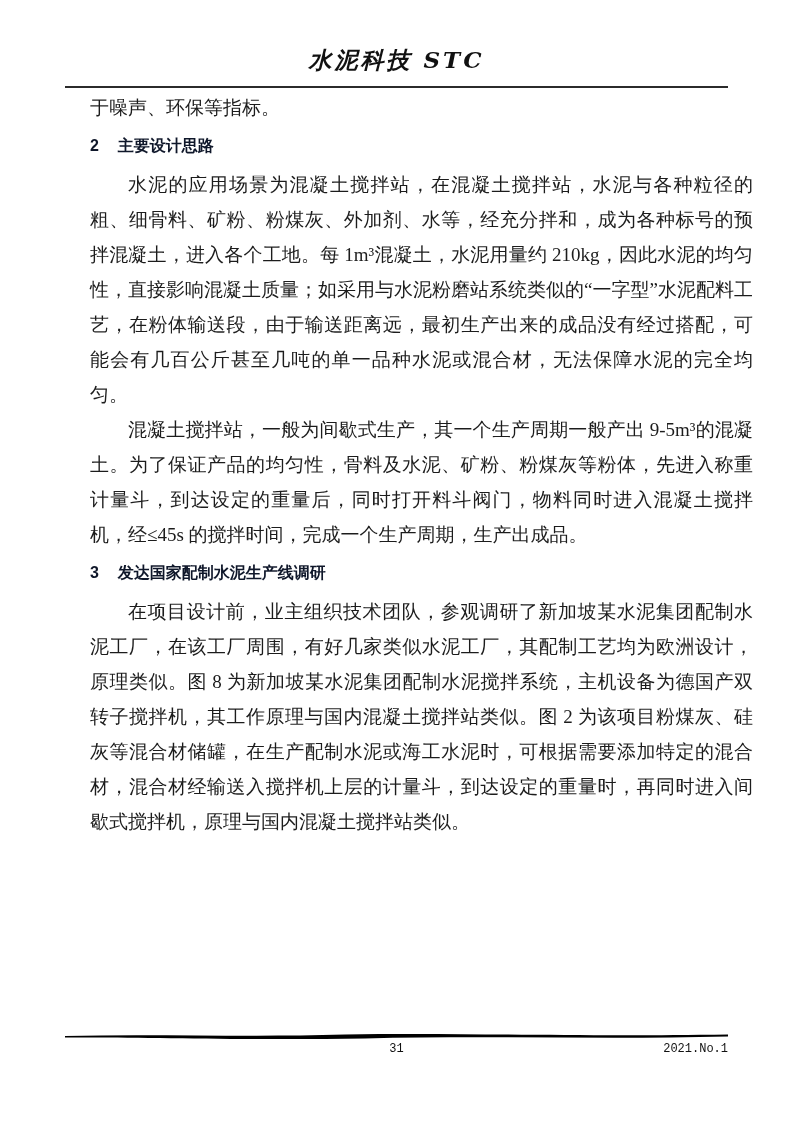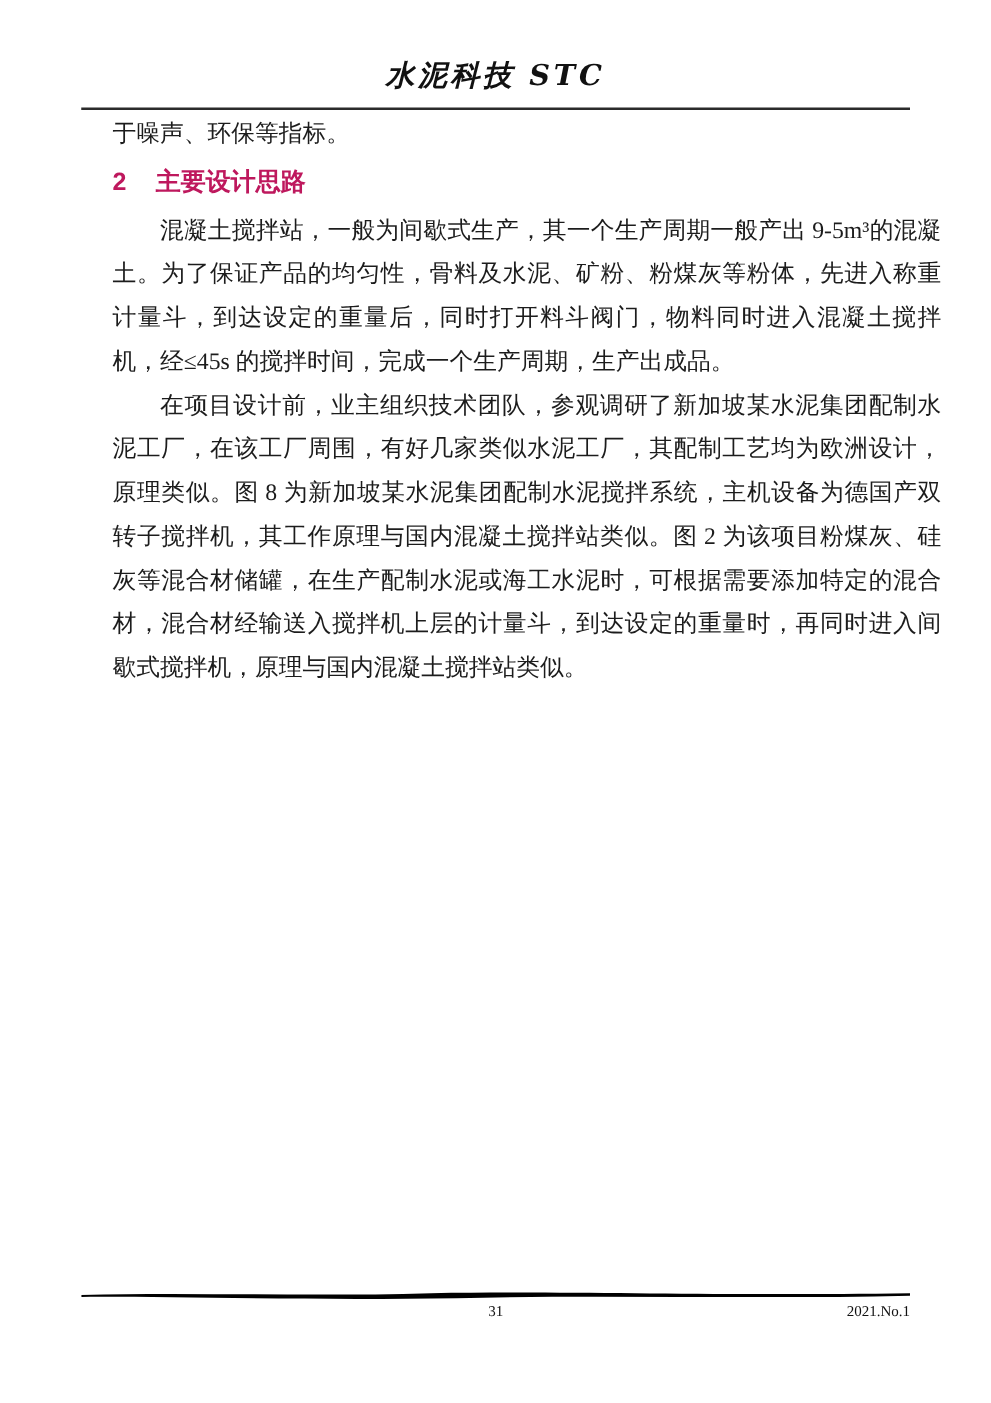--- a/index.html
+++ b/index.html
@@ -52,43 +52,43 @@
     text-indent: 2em;
     color: #1c1c1c;
   }
   .no-indent {
     text-indent: 0;
   }
   .section-heading {
     margin: 2px 0 2px 0;
     font-family: "Liberation Sans", sans-serif;
     font-weight: bold;
-    font-size: 20px;
+    font-size: 16px;
     line-height: 38px;
-    color: #be185d;
+    color: #0f172a;
   }
   .section-heading .heading-title {
     margin-left: 0.9em;
   }
   .footer {
     position: absolute;
     left: 65px;
     bottom: 62px;
     width: 663px;
   }
   .footer-bar {
     display: block;
     width: 100%;
     height: 8px;
   }
   .footer-row {
     position: relative;
     margin-top: 2px;
     height: 18px;
-    font-family: Liberation Serif, serif;
+    font-family: Liberation Mono, monospace;
     font-size: 12px;
     color: #111111;
   }
   .footer-page {
     position: absolute;
     left: 0;
     right: 0;
     text-align: center;
   }
   .footer-issue {
@@ -110,24 +110,29 @@
 
   <div class="content">
 
     <p class="body-text no-indent">于噪声、环保等指标。</p>
 
     <h2 class="section-heading">
       <span>2</span>
       <span class="heading-title">主要设计思路</span>
     </h2>
 
+    <p class="body-text">水泥的应用场景为混凝土搅拌站，在混凝土搅拌站，水泥与各种粒径的粗、细骨料、矿粉、粉煤灰、外加剂、水等，经充分拌和，成为各种标号的预拌混凝土，进入各个工地。每 1m³混凝土，水泥用量约 210kg，因此水泥的均匀性，直接影响混凝土质量；如采用与水泥粉磨站系统类似的“一字型”水泥配料工艺，在粉体输送段，由于输送距离远，最初生产出来的成品没有经过搭配，可能会有几百公斤甚至几吨的单一品种水泥或混合材，无法保障水泥的完全均匀。</p>
 
     <p class="body-text">混凝土搅拌站，一般为间歇式生产，其一个生产周期一般产出 9-5m³的混凝土。为了保证产品的均匀性，骨料及水泥、矿粉、粉煤灰等粉体，先进入称重计量斗，到达设定的重量后，同时打开料斗阀门，物料同时进入混凝土搅拌机，经≤45s 的搅拌时间，完成一个生产周期，生产出成品。</p>
 
 
+    <h2 class="section-heading">
+      <span>3</span>
+      <span class="heading-title">发达国家配制水泥生产线调研</span>
+    </h2>
 
     <p class="body-text">在项目设计前，业主组织技术团队，参观调研了新加坡某水泥集团配制水泥工厂，在该工厂周围，有好几家类似水泥工厂，其配制工艺均为欧洲设计，原理类似。图 8 为新加坡某水泥集团配制水泥搅拌系统，主机设备为德国产双转子搅拌机，其工作原理与国内混凝土搅拌站类似。图 2 为该项目粉煤灰、硅灰等混合材储罐，在生产配制水泥或海工水泥时，可根据需要添加特定的混合材，混合材经输送入搅拌机上层的计量斗，到达设定的重量时，再同时进入间歇式搅拌机，原理与国内混凝土搅拌站类似。</p>
 
   </div>
 
   <div class="footer">
     <svg class="footer-bar" viewBox="0 0 663 8" preserveAspectRatio="none" aria-hidden="true">
       <path d="M0,4 C90,1.5 180,5.5 280,2.5 C400,0.5 500,5 663,2.5 L663,4.5 C540,7.5 420,3.5 300,6.5 C180,8.5 70,5 0,5.5 Z" fill="#000000"></path>
     </svg>
     <div class="footer-row">

